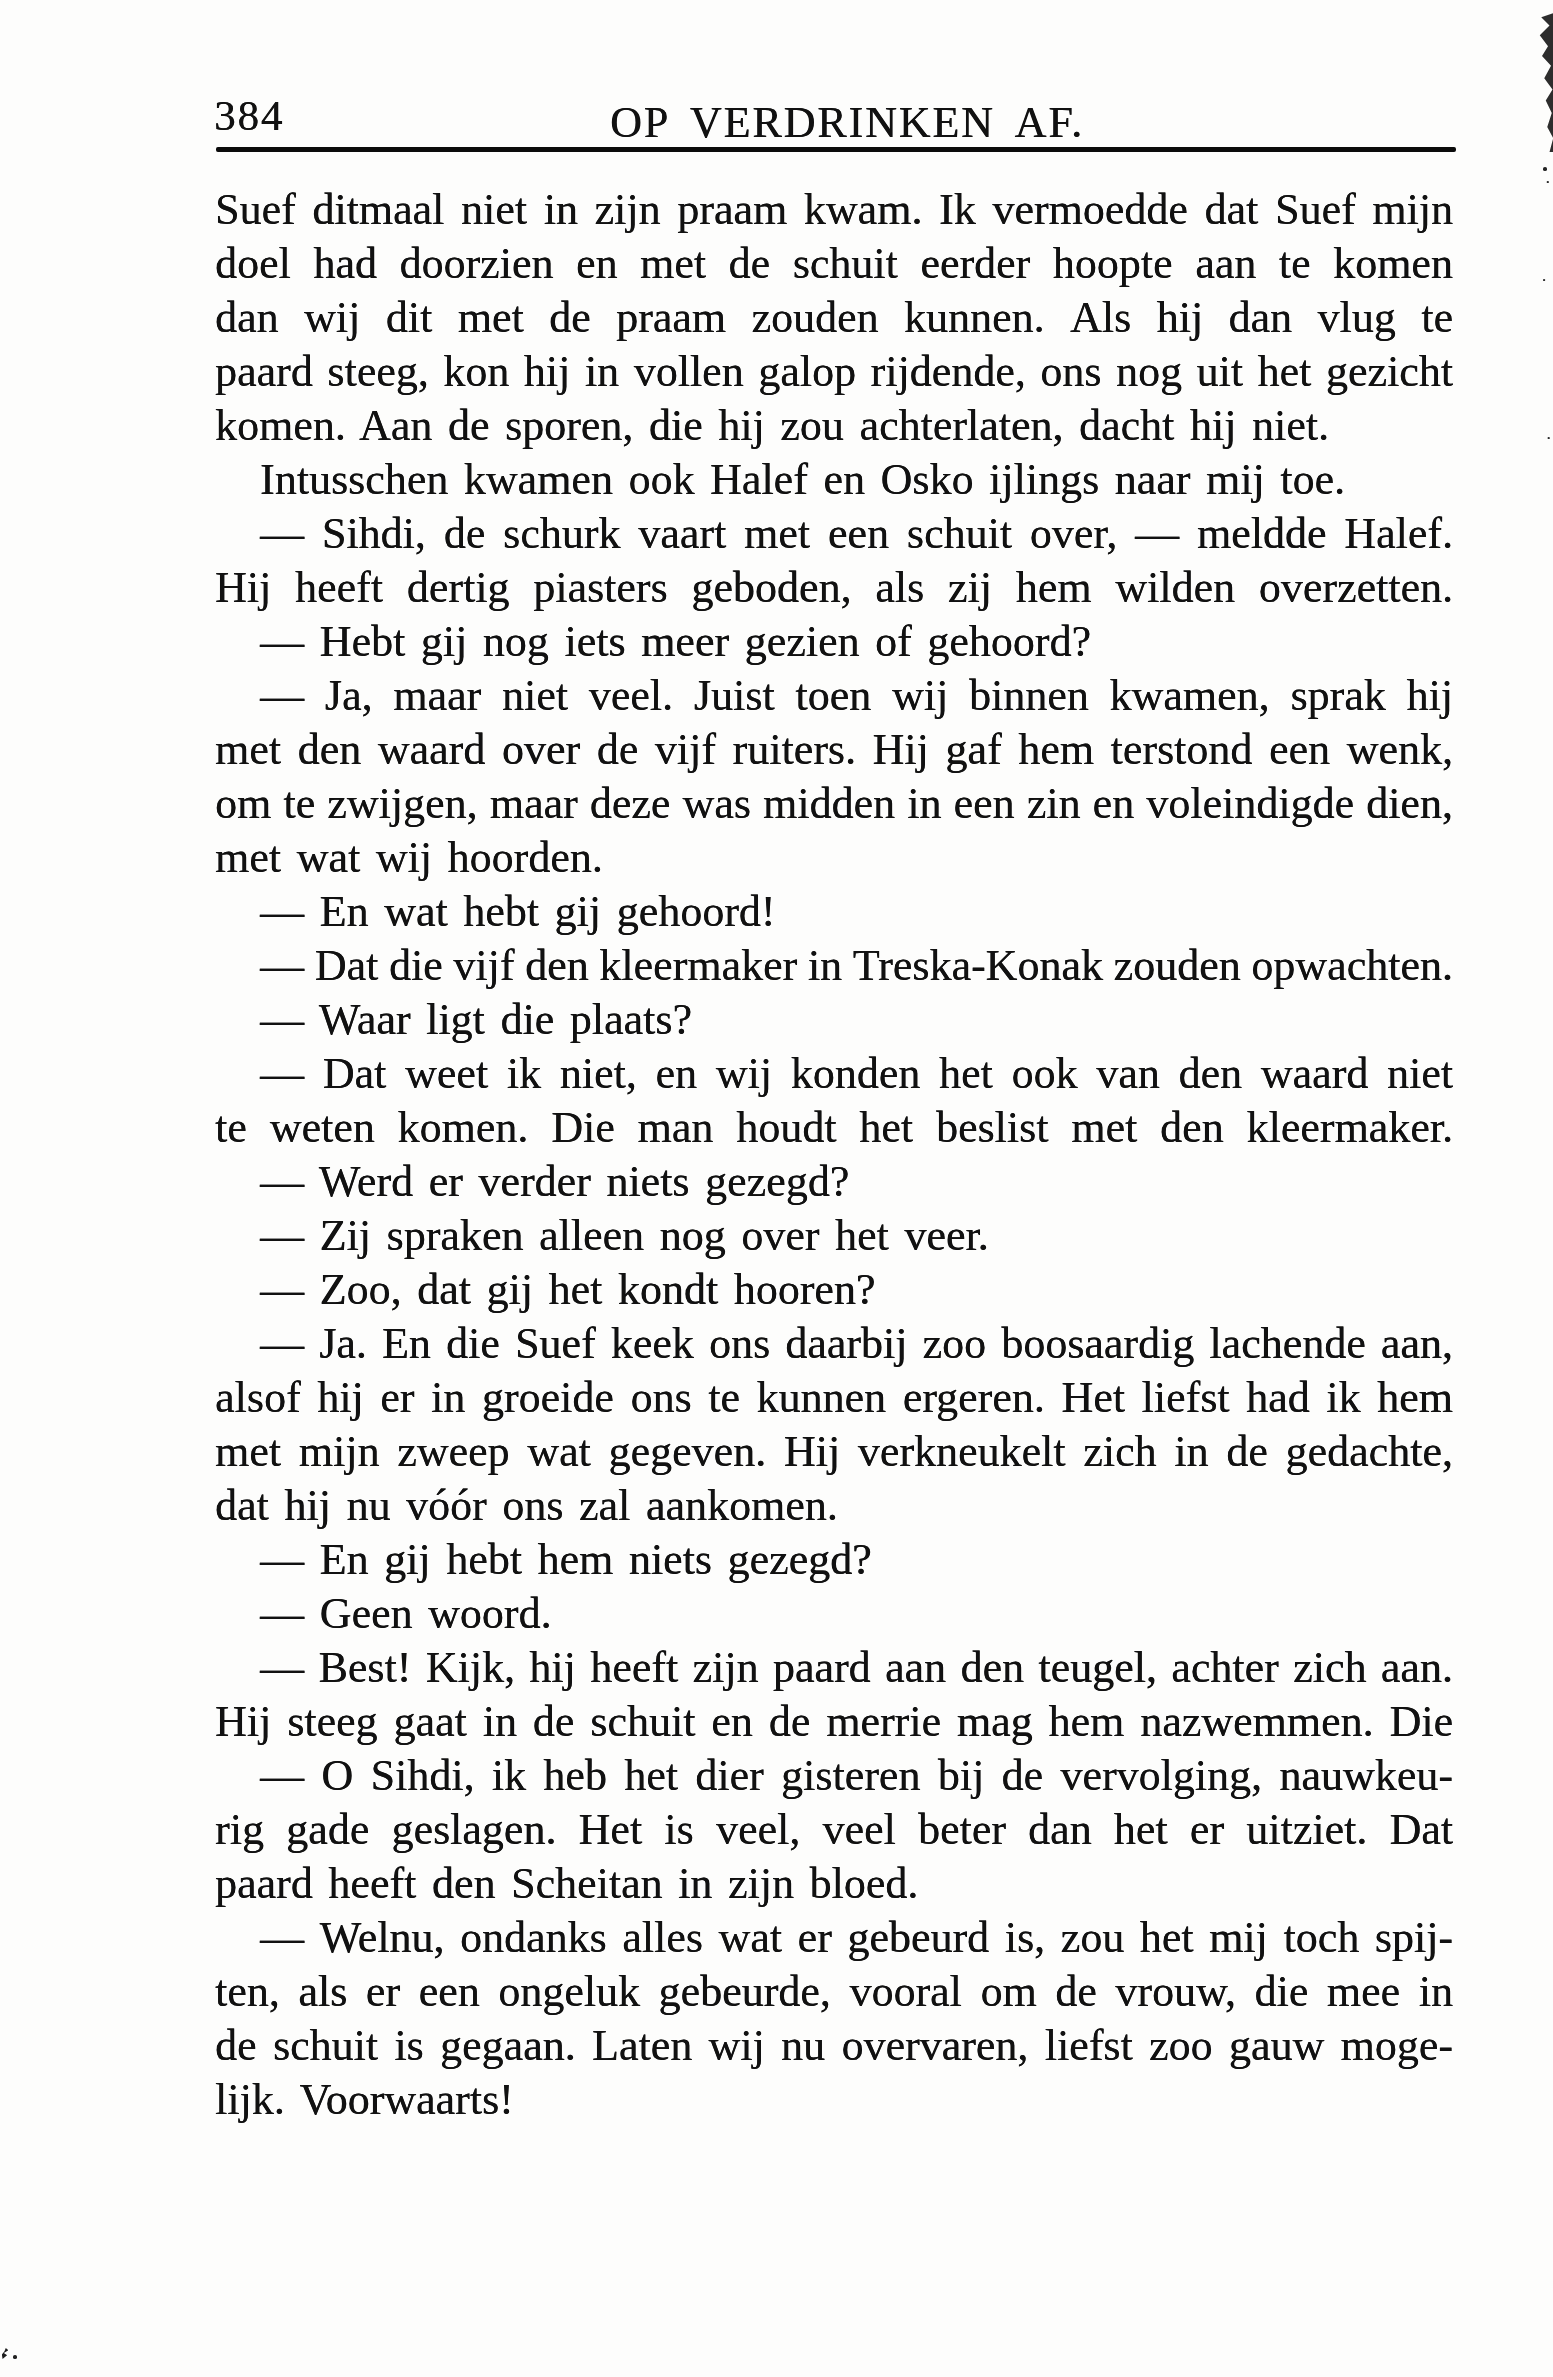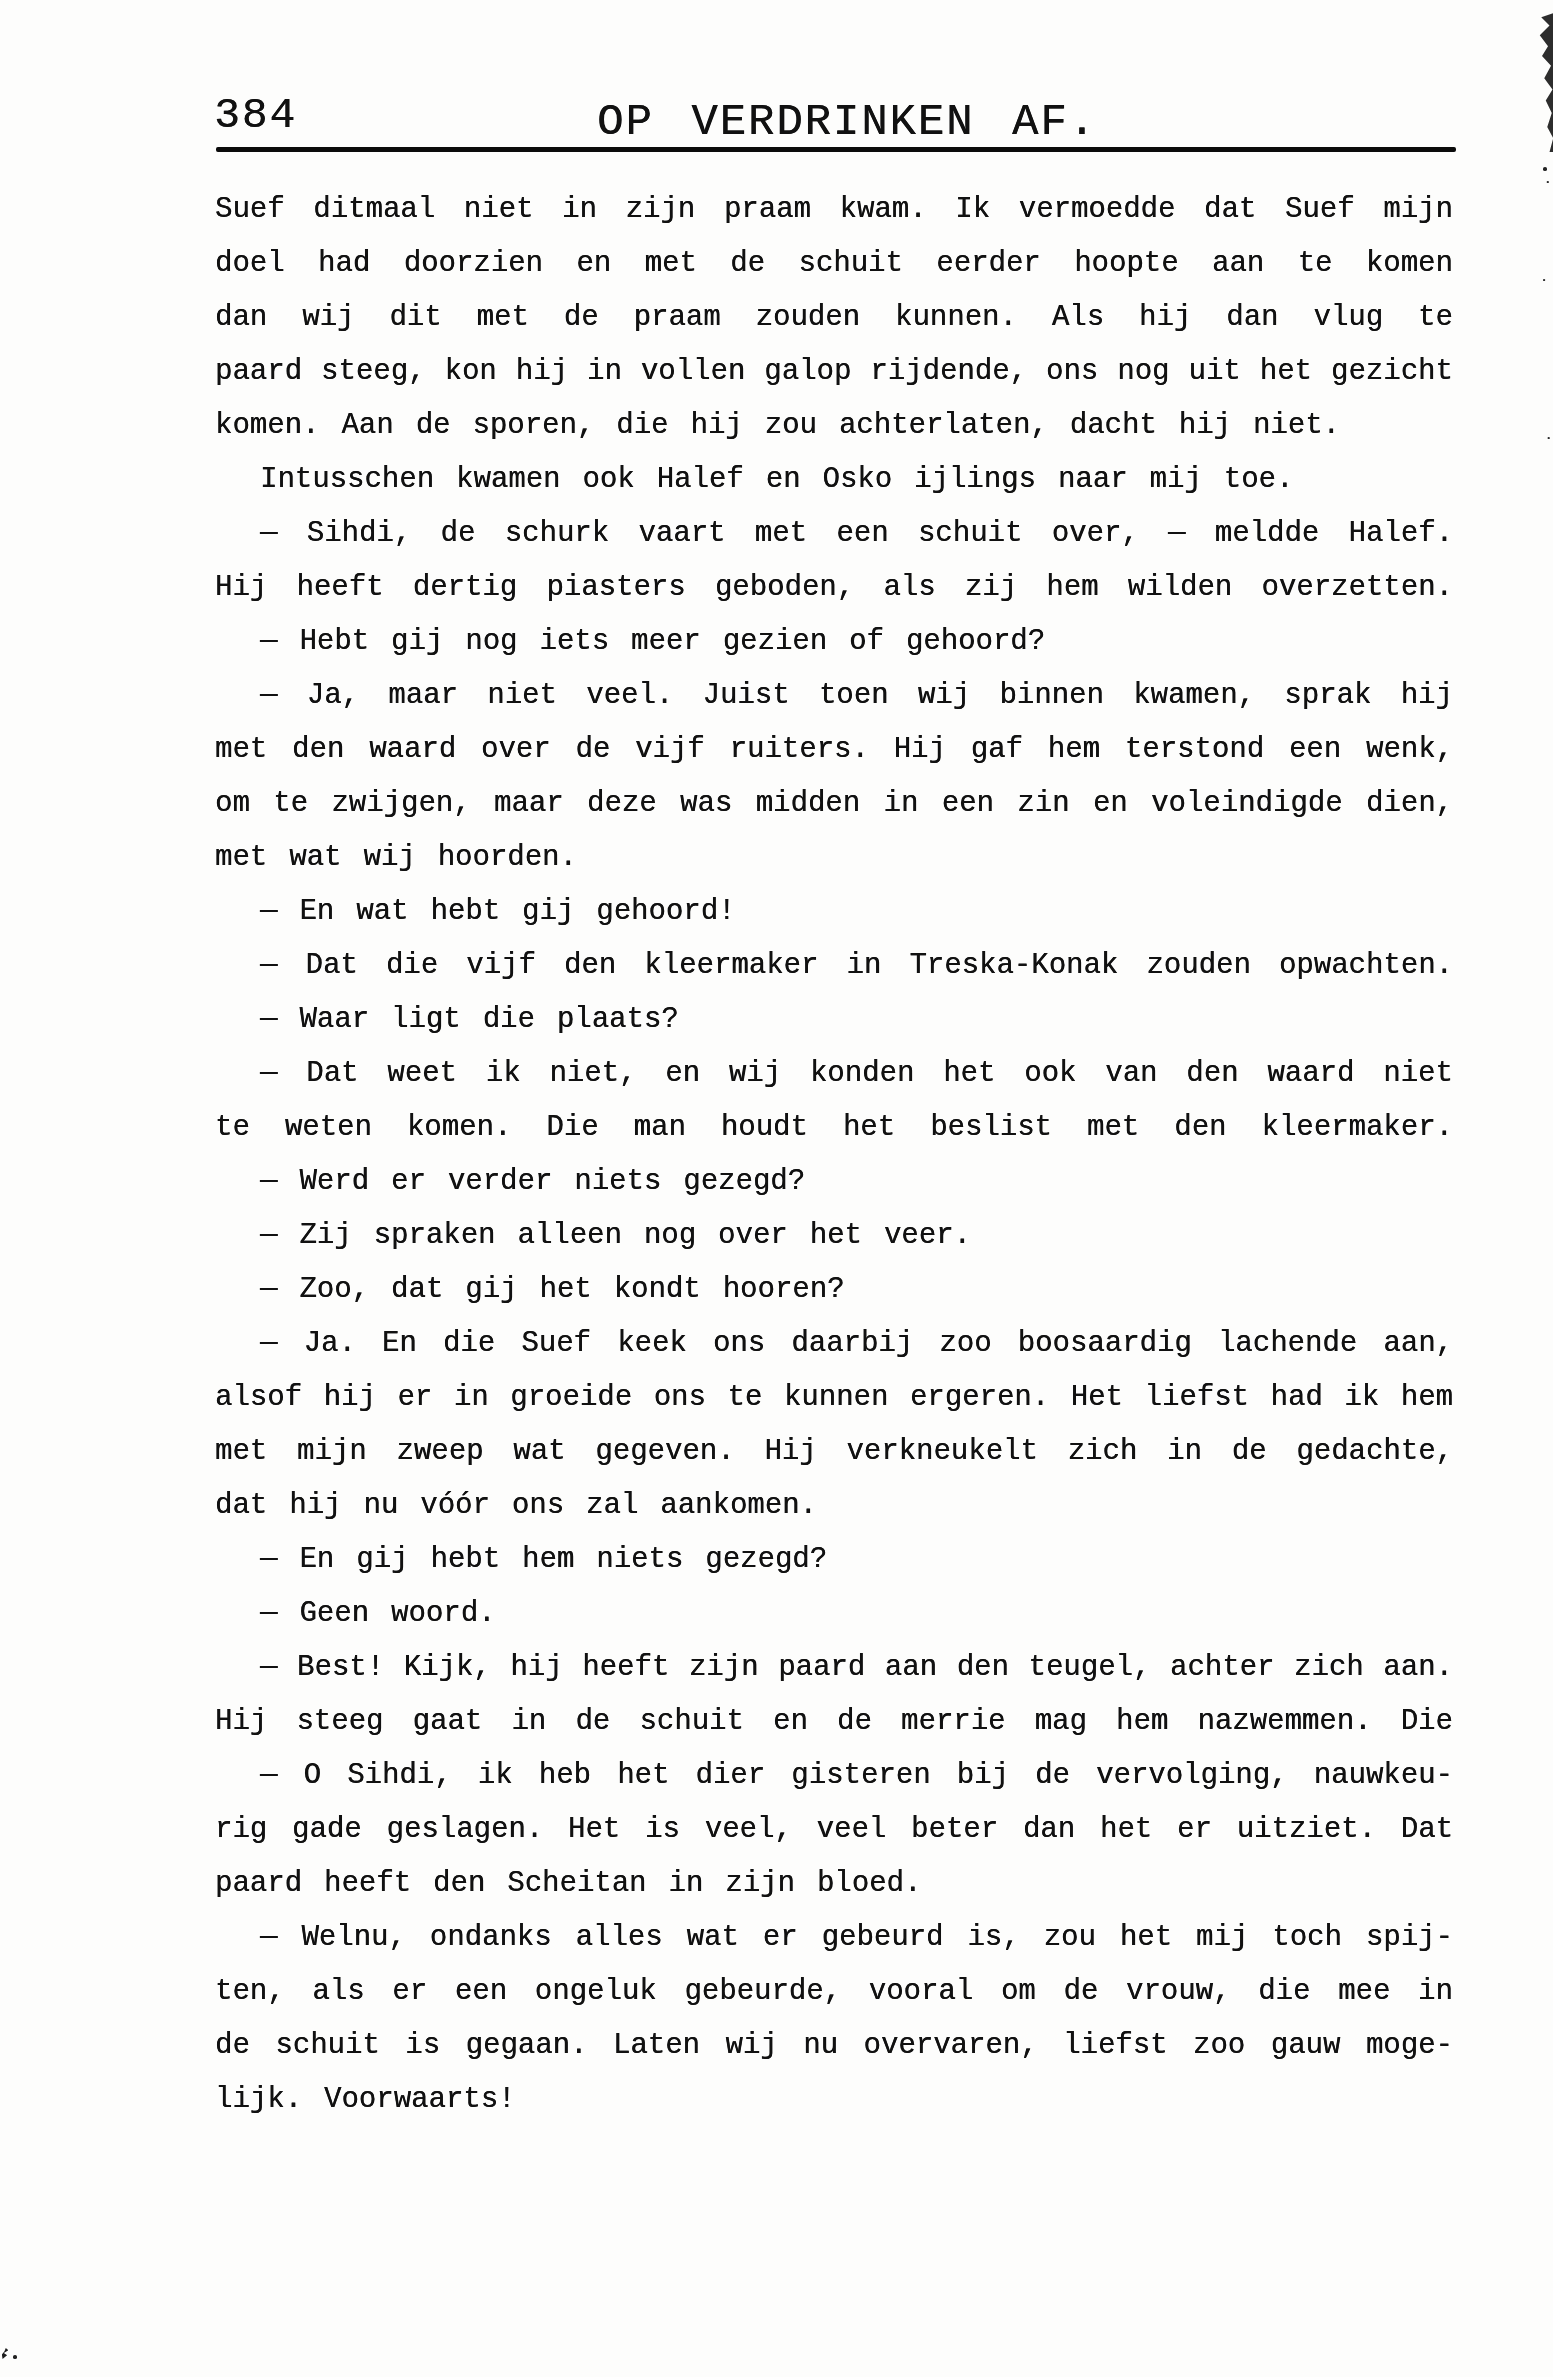--- a/index.html
+++ b/index.html
@@ -2,21 +2,21 @@
 <html style="font-size:15px"><head>
 <meta charset="utf-8">
 <style>
   html, body { margin: 0; padding: 0; background: #e8e8e8; }
   .page {
     position: relative;
     width: 1554px;
     height: 2377px;
     background: #fdfdfc;
     overflow: hidden;
-    font-family: Liberation Mono, monospace;
+    font-family: Liberation Serif, serif;
     color: #111111;
   }
   
   .pagenum {
     position: absolute;
     left: 214px;
     top: 94px;
     font-size: 43px;
     line-height: 43px;
     letter-spacing: 1.9px;
@@ -42,21 +42,21 @@
     height: 4.6px;
     background: #0b0b0b;
     border-radius: 1.9px;
   }
   
   .body-text {
     position: absolute;
     left: 215px;
     top: 183px;
     width: 1238px;
-    font-size: 29px;
+    font-size: 44px;
     text-shadow: 0.3px 0 0 currentColor;
   }
   .line {
     height: 54px;
     line-height: 54px;
     white-space: nowrap;
   }
   .line.justify {
     display: flex;
     flex-wrap: nowrap;

